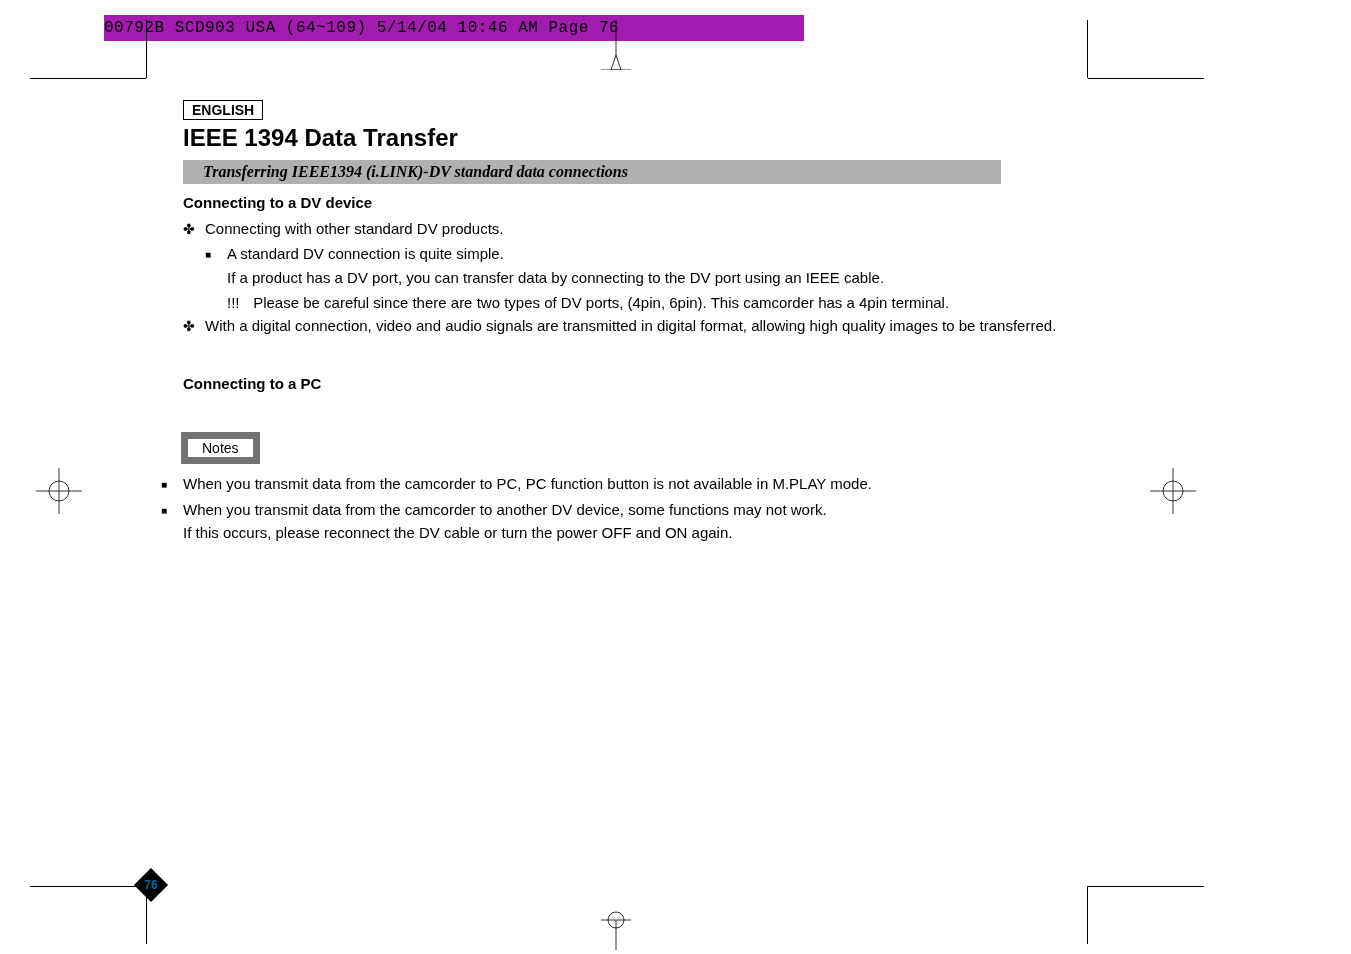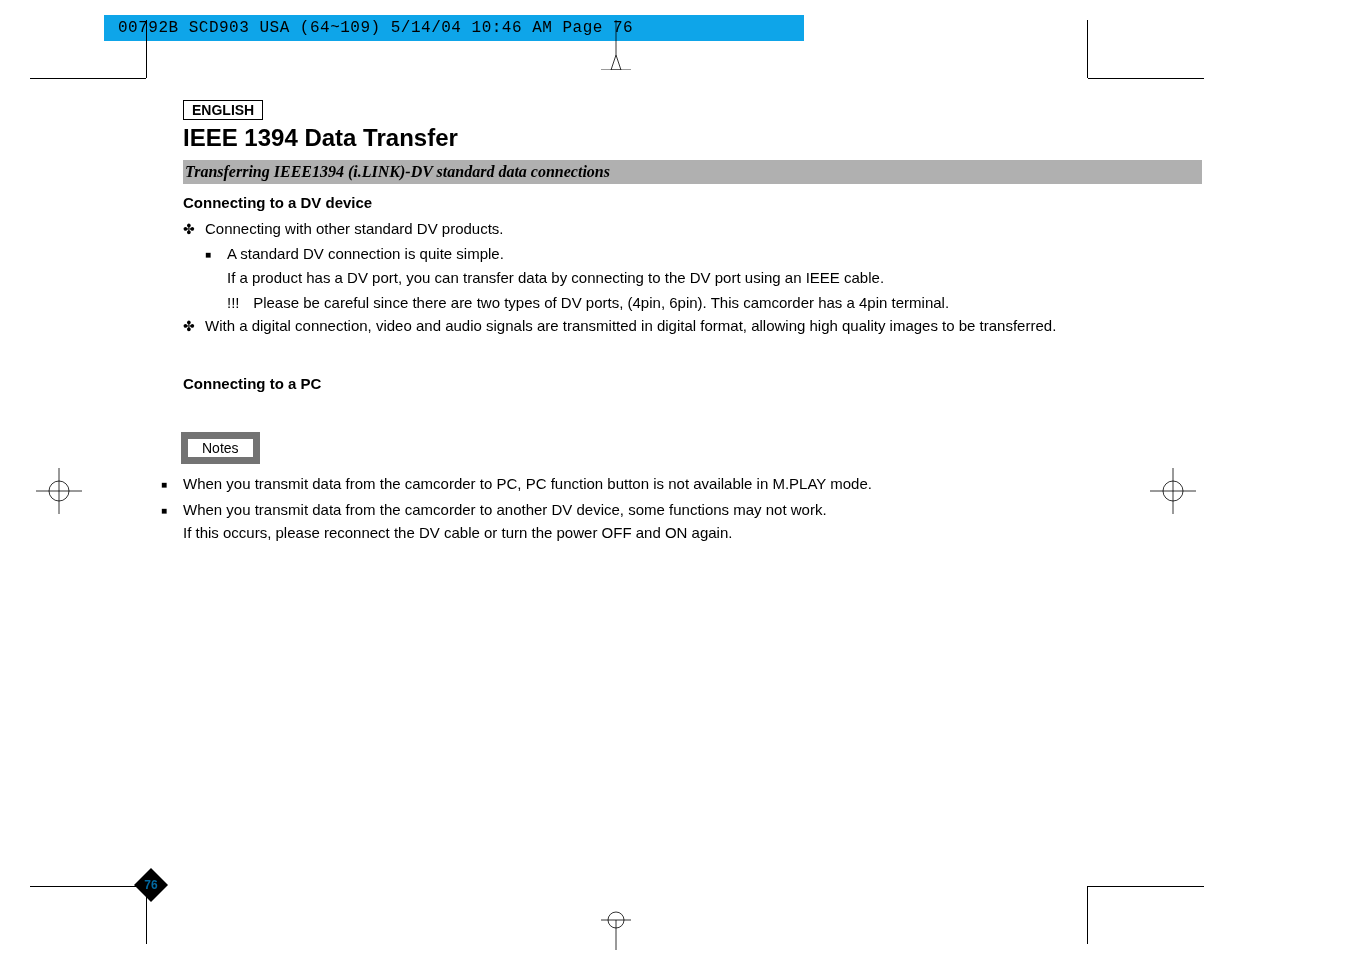--- a/index.html
+++ b/index.html
@@ -10,25 +10,25 @@
       font-family: Arial, Helvetica, sans-serif;
       position: relative;
       color: #000;
     }
     .header-strip {
       position: absolute;
       top: 15px;
       left: 104px;
       width: 700px;
       height: 26px;
-      background: #0ea5e9;
+      background: #a21caf;
       font-family: "Courier New", monospace;
       font-size: 16px;
       line-height: 26px;
-      padding-left: 14px;
+      padding-left: 0;
       letter-spacing: 0.5px;
     }
     .crop-mark { position: absolute; }
     .crop-mark svg { display: block; }
     .page {
       position: absolute;
       top: 100px;
       left: 155px;
       width: 1050px;
       margin-left: 28px;
@@ -45,22 +45,22 @@
       font-size: 24px;
       font-weight: bold;
       margin-bottom: 8px;
     }
     .section-bar {
       background: #b0b0b0;
       font-family: Georgia, "Times New Roman", serif;
       font-style: italic;
       font-weight: bold;
       font-size: 16px;
-      padding: 3px 2px;
-      width: 1019px;
+      padding: 3px 20px;
+      width: 818px;
       margin-bottom: 10px;
     }
     .subhead {
       font-weight: bold;
       font-size: 15px;
       margin-bottom: 6px;
       margin-top: 10px;
     }
     .body-text {
       font-size: 15px;

